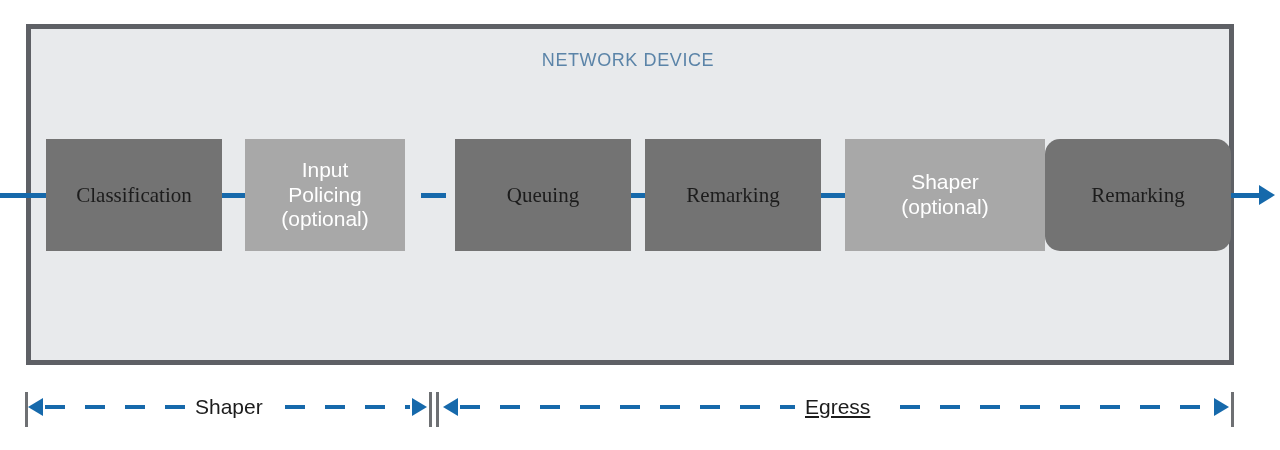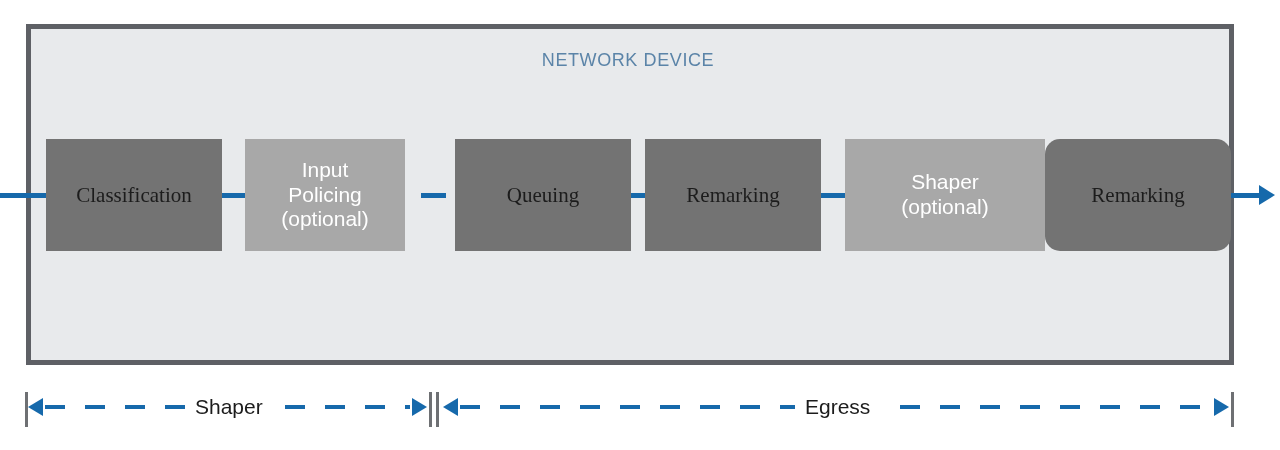--- a/index.html
+++ b/index.html
@@ -185,16 +185,16 @@
       <div class="dim-tick" style="left: 429px;"></div>
       <div class="dim-tick" style="left: 436px;"></div>
       <div class="dim-tick" style="left: 1231px;"></div>
       <div class="dim-dash" style="left: 45px; width: 365px;"></div>
       <div class="dim-arrow-left" style="left: 28px;"></div>
       <div class="dim-arrow-right" style="left: 412px;"></div>
       <div class="dim-label" style="left: 185px;">Shaper</div>
       <div class="dim-dash" style="left: 460px; width: 752px;"></div>
       <div class="dim-arrow-left" style="left: 443px;"></div>
       <div class="dim-arrow-right" style="left: 1214px;"></div>
-      <div class="dim-label" style="left: 795px;">Egress</div>
+      <div class="dim-label" style="left: 795px; text-decoration: underline;">Egress</div>
     </div>
 
 </div>
 
 </body></html>

